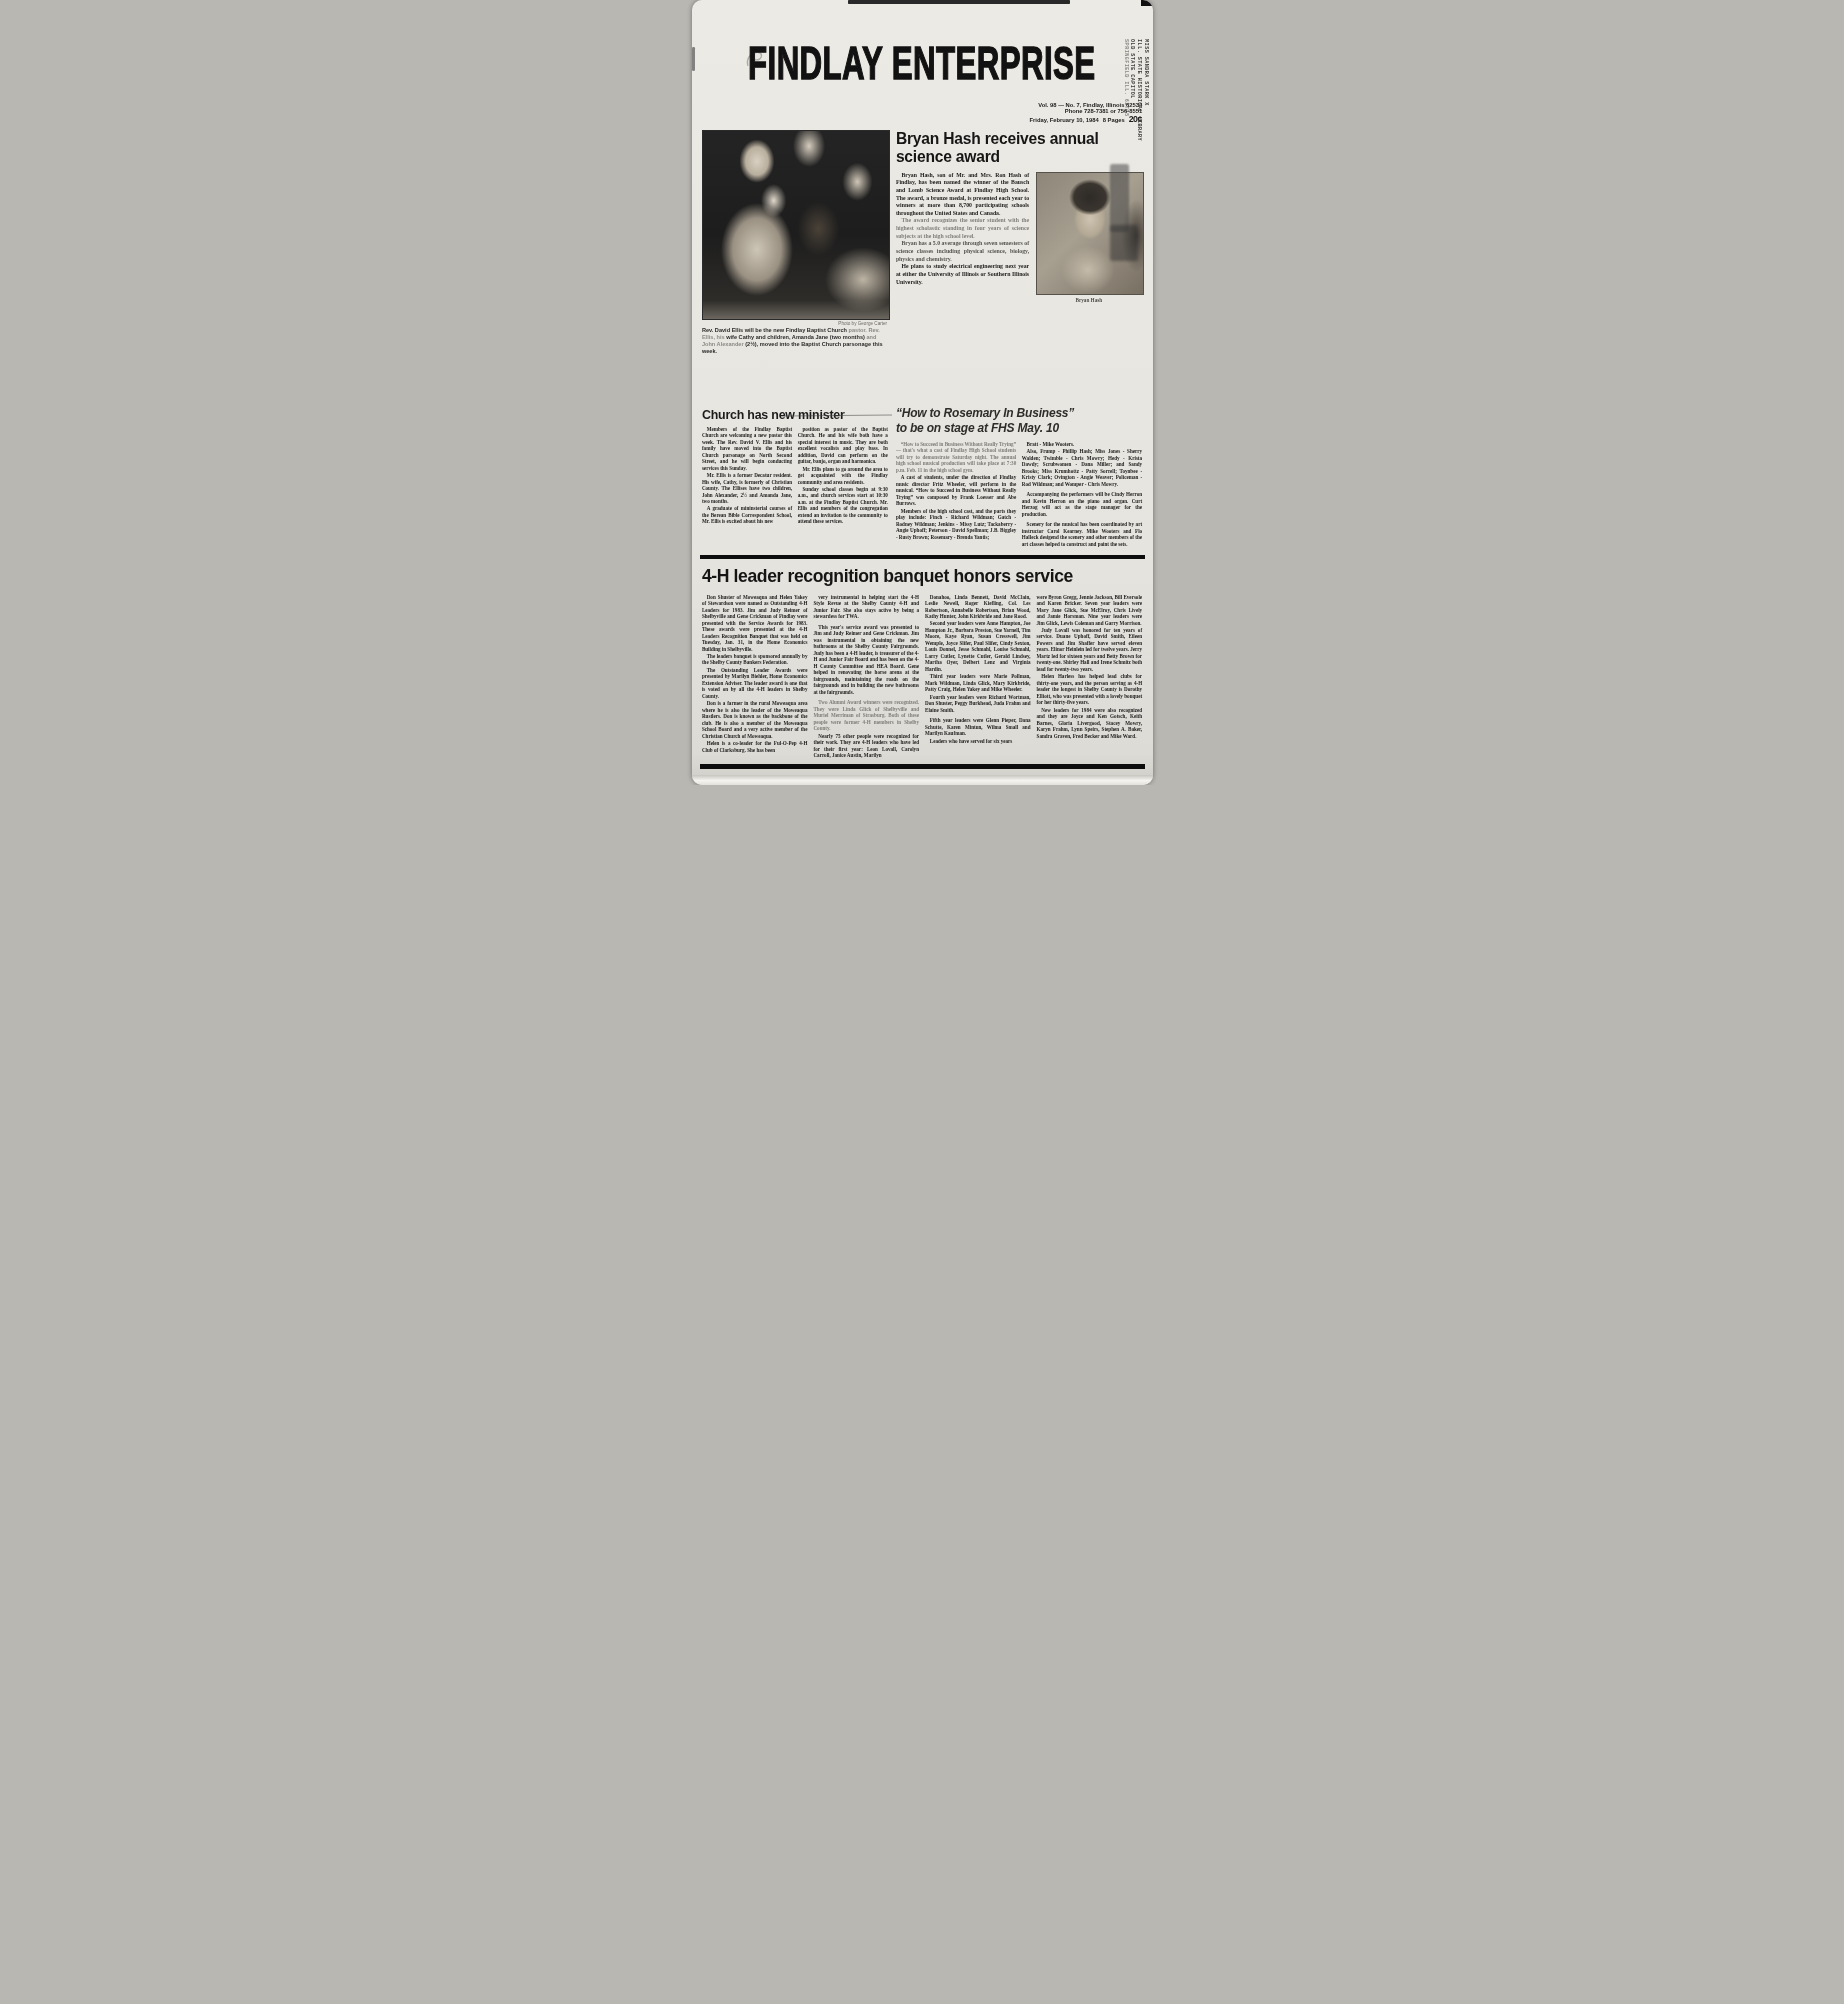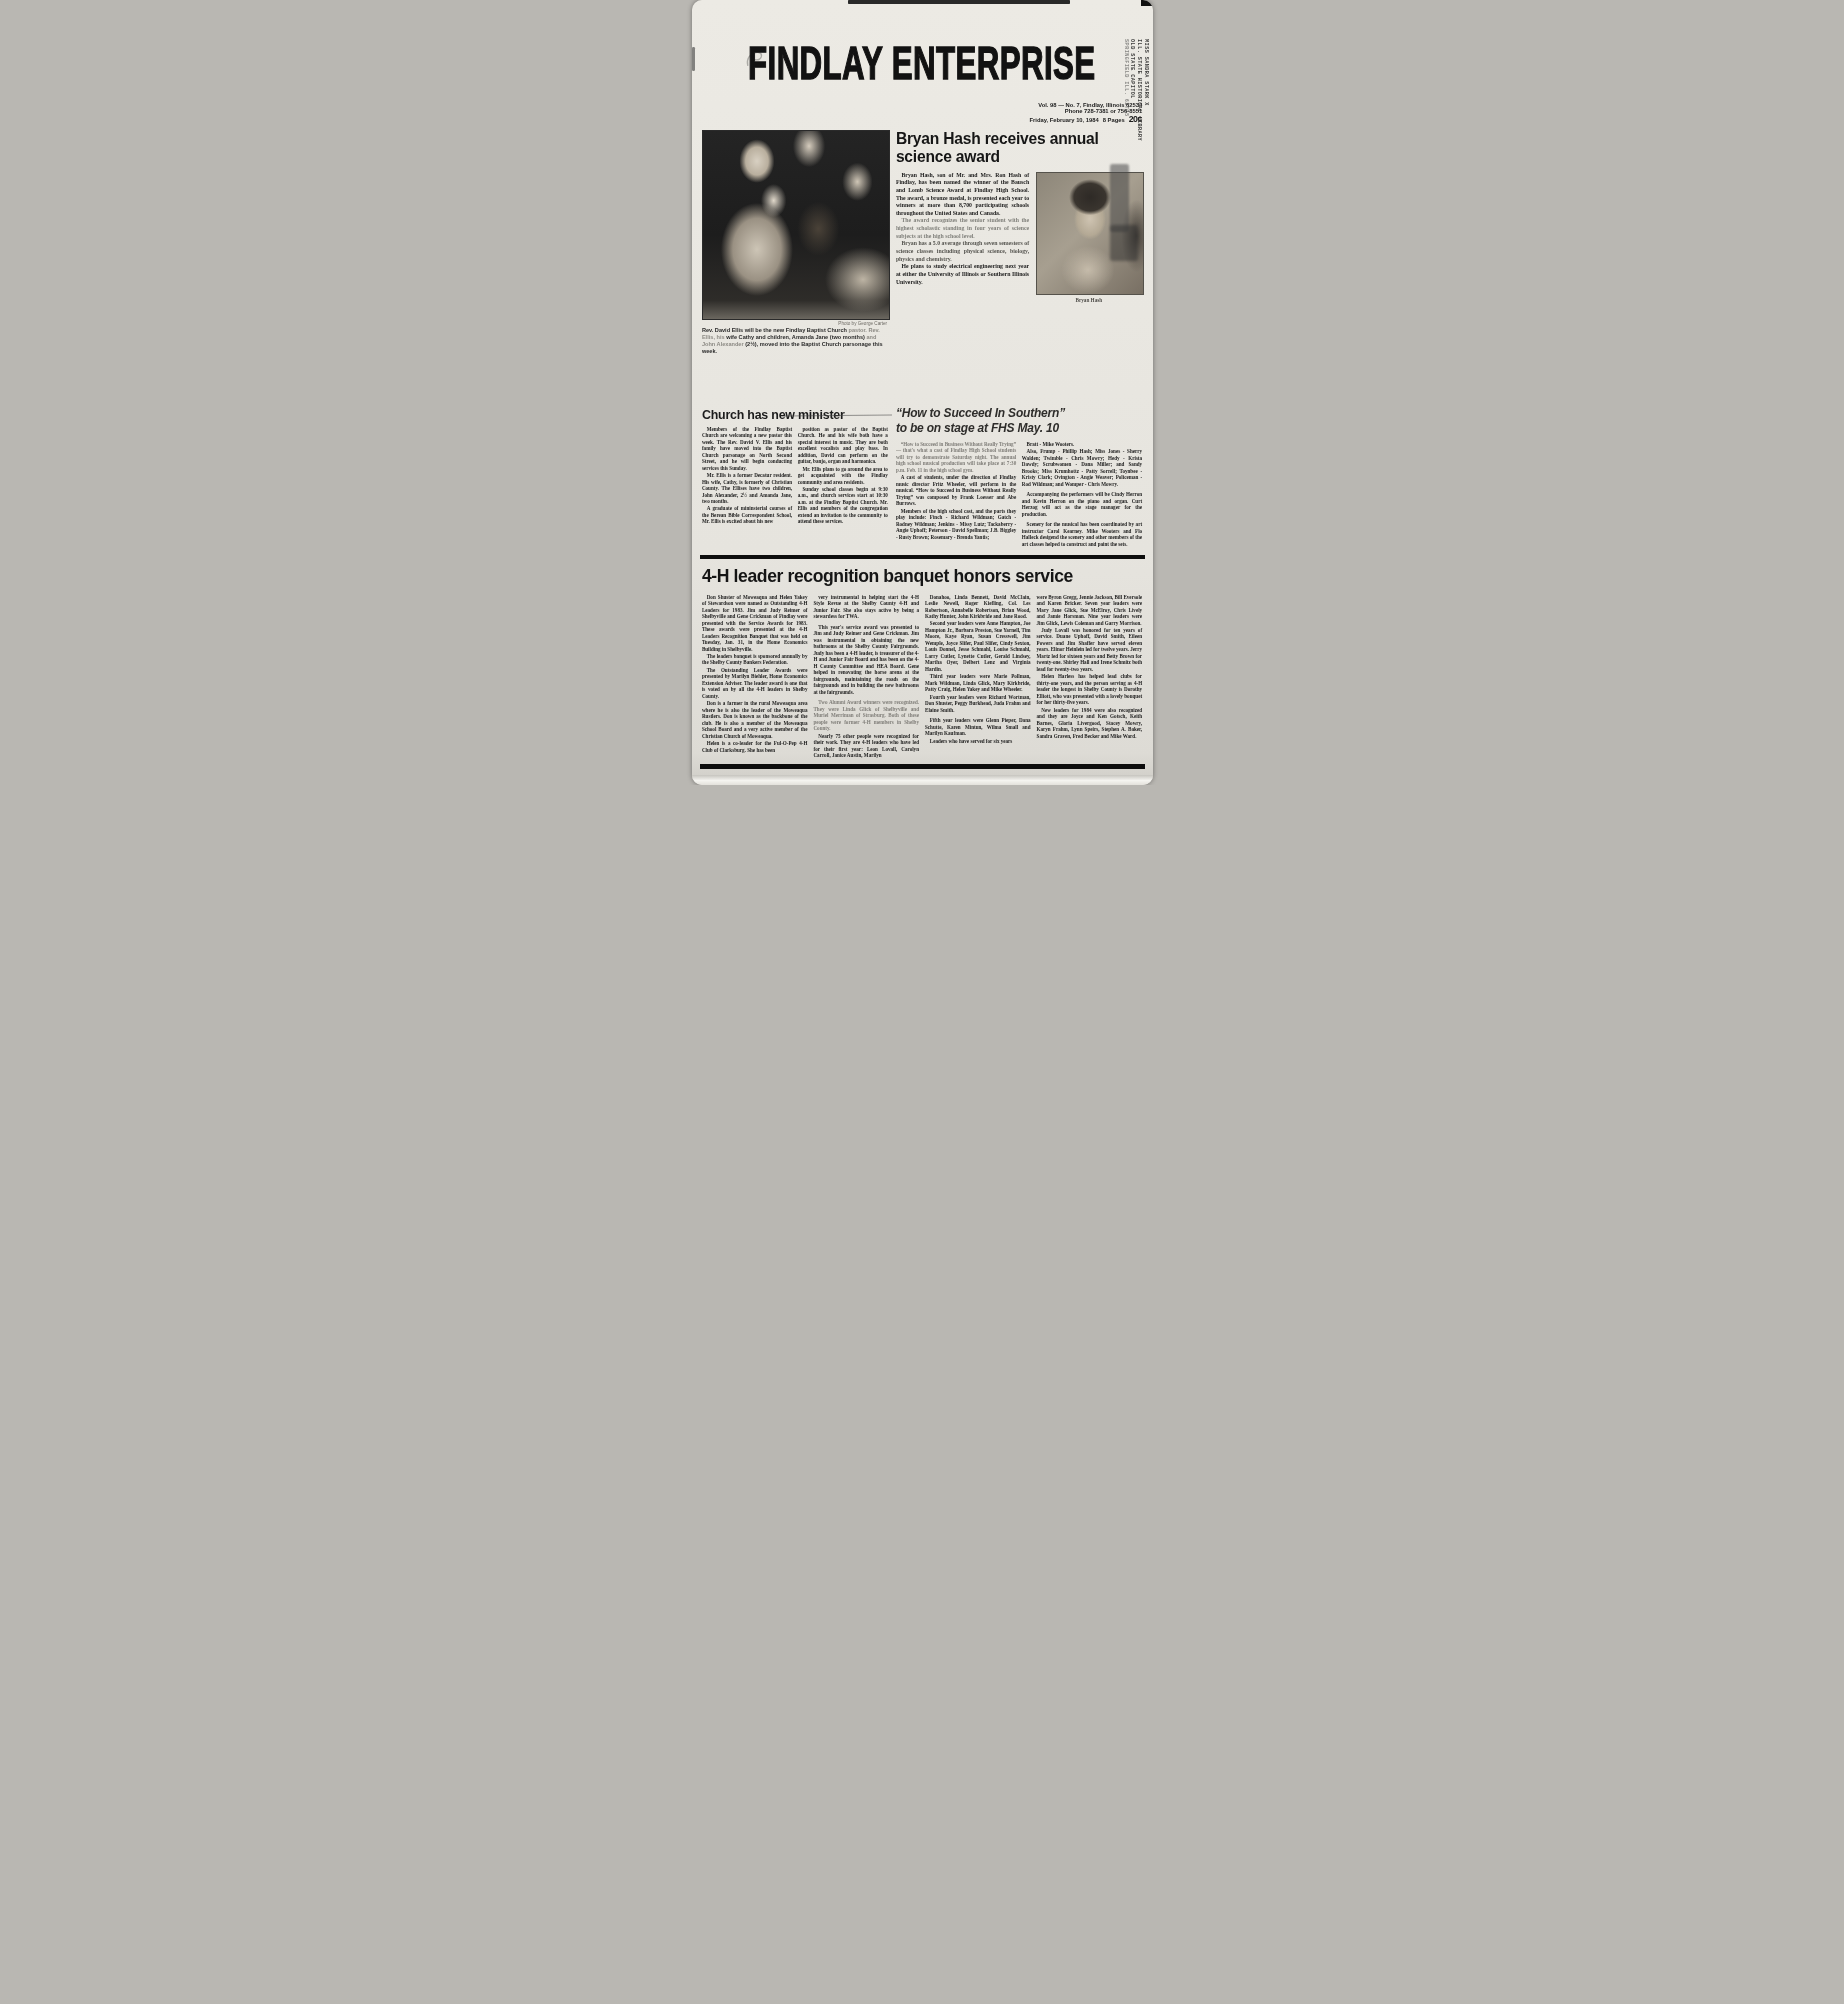--- a/index.html
+++ b/index.html
@@ -176,21 +176,21 @@
         <div class="body">
           <p>position as pastor of the Baptist Church. He and his wife both have a special interest in music. They are both excellent vocalists and play bass. In addition, David can perform on the guitar, banjo, organ and harmonica.</p>
           <p>Mr. Ellis plans to go around the area to get acquainted with the Findlay community and area residents.</p>
           <p>Sunday school classes begin at 9:30 a.m., and church services start at 10:30 a.m. at the Findlay Baptist Church. Mr. Ellis and members of the congregation extend an invitation to the community to attend these services.</p>
         </div>
       </div>
     </div>
 
     <div>
       <h2 class="head-musical">
-        <span>“How to Succeed In Southern”</span><br>
+        <span>“How to Rosemary In Business”</span><br>
         <span>to be on stage at FHS May. 10</span>
       </h2>
       <div class="twocol">
         <div class="body">
           <p class="faded">“How to Succeed in Business Without Really Trying” — that's what a cast of Findlay High School students will try to demonstrate Saturday night. The annual high school musical production will take place at 7:30 p.m. Feb. 11 in the high school gym.</p>
           <p>A cast of students, under the direction of Findlay music director Fritz Wheeler, will perform in the musical. “How to Succeed in Business Without Really Trying” was composed by Frank Loesser and Abe Burrows.</p>
           <p>Members of the high school cast, and the parts they play include: Finch - Richard Wildman; Gatch - Rodney Wildman; Jenkins - Missy Lutz; Tackaberry - Angie Uphoff; Peterson - David Spellman; J.B. Biggley - Rusty Brown; Rosemary - Brenda Yantis;</p>
         </div>
         <div class="body">
           <p>Bratt - Mike Wooters.</p>

